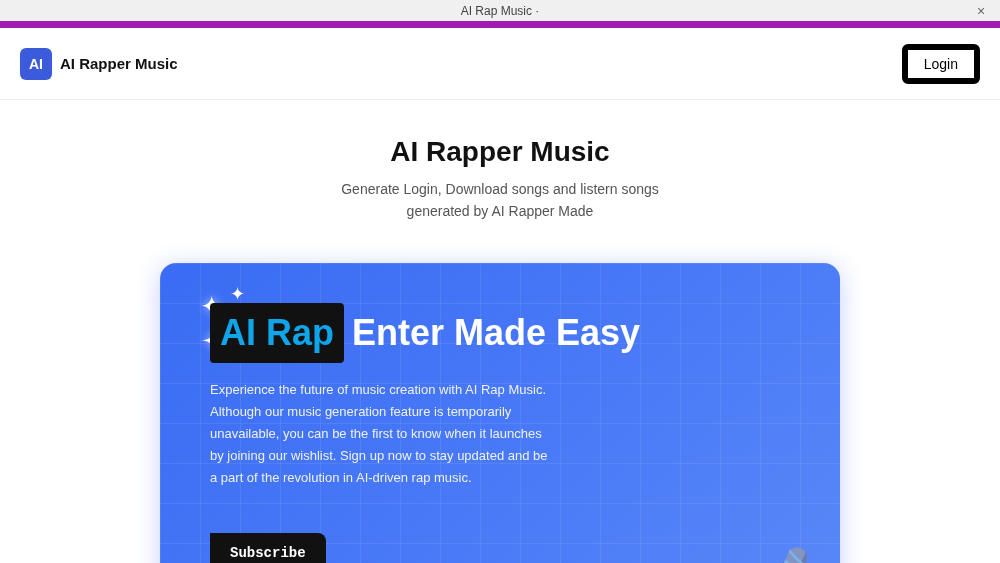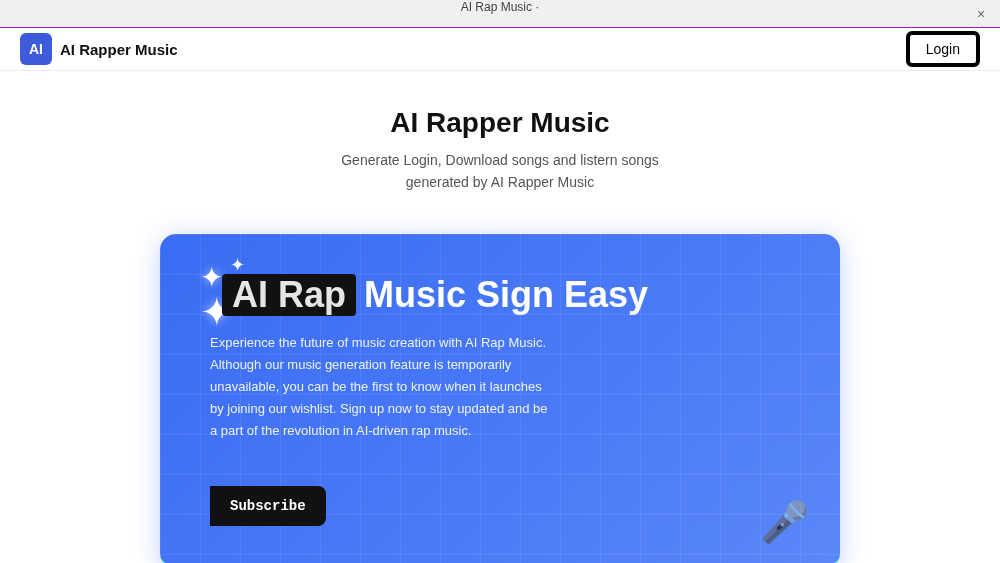--- a/index.html
+++ b/index.html
@@ -1,42 +1,42 @@
 <!DOCTYPE html>
 <html><head>
   <meta charset="utf-8">
   <style>
     * { margin: 0; padding: 0; box-sizing: border-box; }
     body { font-family: -apple-system, BlinkMacSystemFont, 'Segoe UI', sans-serif; background: #fff; color: #111; min-height: 563px; }
 
     
     .title-bar {
-      display: flex; justify-content: center;
-      height: 28px; background: #f0f0f0; border-bottom: 1px solid #a21caf;
+      display: flex; align-items: center; justify-content: center;
+      height: 28px; background: #f0f0f0; border-bottom: 7px solid #a21caf;
       position: relative; font-size: 12px; color: #444;
     }
     .title-bar-close {
       position: absolute; right: 10px; top: 50%; transform: translateY(-50%);
       width: 18px; height: 18px; cursor: pointer; display: flex; align-items: center; justify-content: center;
       font-size: 14px; color: #666;
     }
 
     
     .app-header {
       display: flex; align-items: center; justify-content: space-between;
-      padding: 8px 20px; border-bottom: 1px solid #eee; height: 43px;
+      padding: 8px 20px; border-bottom: 1px solid #eee; height: 72px;
     }
     .app-logo { display: flex; align-items: center; gap: 8px; }
     .app-logo-icon {
       width: 32px; height: 32px; background: #3b5bdb; border-radius: 6px;
       display: flex; align-items: center; justify-content: center; color: #fff; font-size: 14px; font-weight: bold;
     }
     .app-logo-text { font-size: 15px; font-weight: 600; }
     .login-btn {
-      padding: 6px 16px; border: 4px solid #000000; border-radius: 6px;
+      padding: 6px 16px; border: 6px solid #000000; border-radius: 6px;
       background: #fff; font-size: 14px; cursor: pointer;
     }
 
     
     .hero-section { text-align: center; padding: 36px 20px 20px; }
     .hero-title { font-size: 28px; font-weight: 700; margin-bottom: 10px; }
     .hero-subtitle { font-size: 14px; color: #555; line-height: 1.6; }
 
     
     .banner-wrapper { display: flex; justify-content: center; padding: 20px; }
@@ -72,21 +72,21 @@
 
     
     .mic-decoration {
       position: absolute; bottom: 20px; right: 30px;
       color: rgba(255,255,255,0.6); font-size: 40px;
     }
 
     .banner-content { position: relative; z-index: 1; color: white; }
     .banner-heading { font-size: 36px; font-weight: 800; margin-bottom: 16px; display: flex; align-items: center; gap: 8px; flex-wrap: wrap; }
     .banner-heading-highlight {
-      background: #111; color: #e5e5e5; padding: 0 10px; border-radius: 4px; margin-left: 12px;
+      background: #111; color: #0ea5e9; padding: 9px 10px; border-radius: 4px;
     }
     .banner-description { font-size: 13px; color: rgba(255,255,255,0.9); line-height: 1.7; max-width: 340px; margin-bottom: 44px; }
     .email-row { display: flex; gap: 0; max-width: 400px; }
     .email-input {
       flex: 1; padding: 12px 16px; border-radius: 8px 0 0 8px;
       border: none; outline: none; font-size: 14px; background: #fff;
     }
     .subscribe-btn {
       padding: 12px 20px; background: #111; color: #fff; border: none;
       border-radius: 0 8px 8px 0; font-size: 14px; cursor: pointer; font-weight: 600; font-family: Liberation Mono, monospace;
@@ -108,35 +108,35 @@
       <span>AI</span>
     </div>
     <span class="app-logo-text">AI Rapper Music</span>
   </div>
   <button class="login-btn">Login</button>
 </div>
 
 <div class="hero-section">
   <h1 class="hero-title">AI Rapper Music</h1>
   <p class="hero-subtitle">Generate Login, Download songs and listern songs</p>
-  <p class="hero-subtitle">generated by AI Rapper Music</p>
+  <p class="hero-subtitle">generated by AI Rapper Made</p>
 </div>
 
 <div class="banner-wrapper">
   <div class="banner-card">
 
     <div class="star-decoration">✦</div>
     <span class="star-small">✦</span>
 
     <div class="mic-decoration">🎤</div>
 
     <div class="banner-content">
       <div class="banner-heading">
         <span class="banner-heading-highlight">AI Rap</span>
-        <span>Music Sign Easy</span>
+        <span>Enter Made Easy</span>
       </div>
       <p class="banner-description">Experience the future of music creation with AI Rap Music. Although our music generation feature is temporarily unavailable, you can be the first to know when it launches by joining our wishlist. Sign up now to stay updated and be a part of the revolution in AI-driven rap music.</p>
       <div class="email-row">
         <button class="subscribe-btn">Subscribe</button>
       </div>
     </div>
   </div>
 </div>
 
 </body></html>

